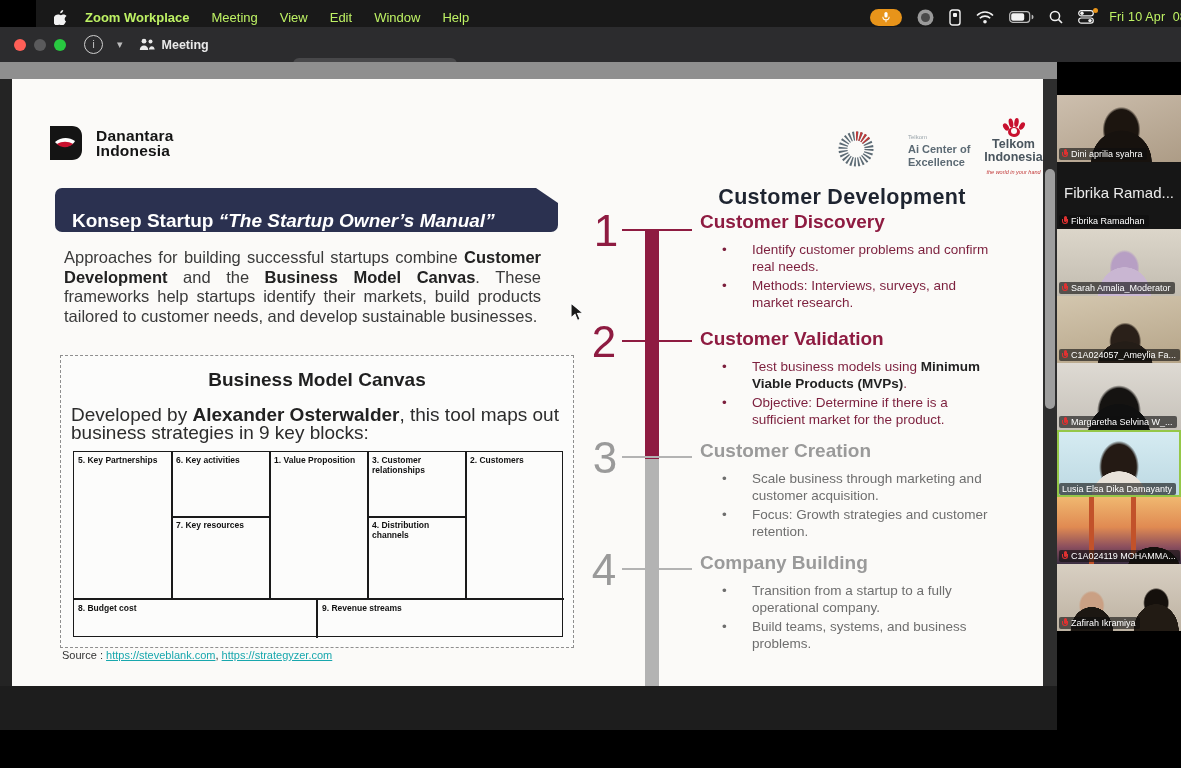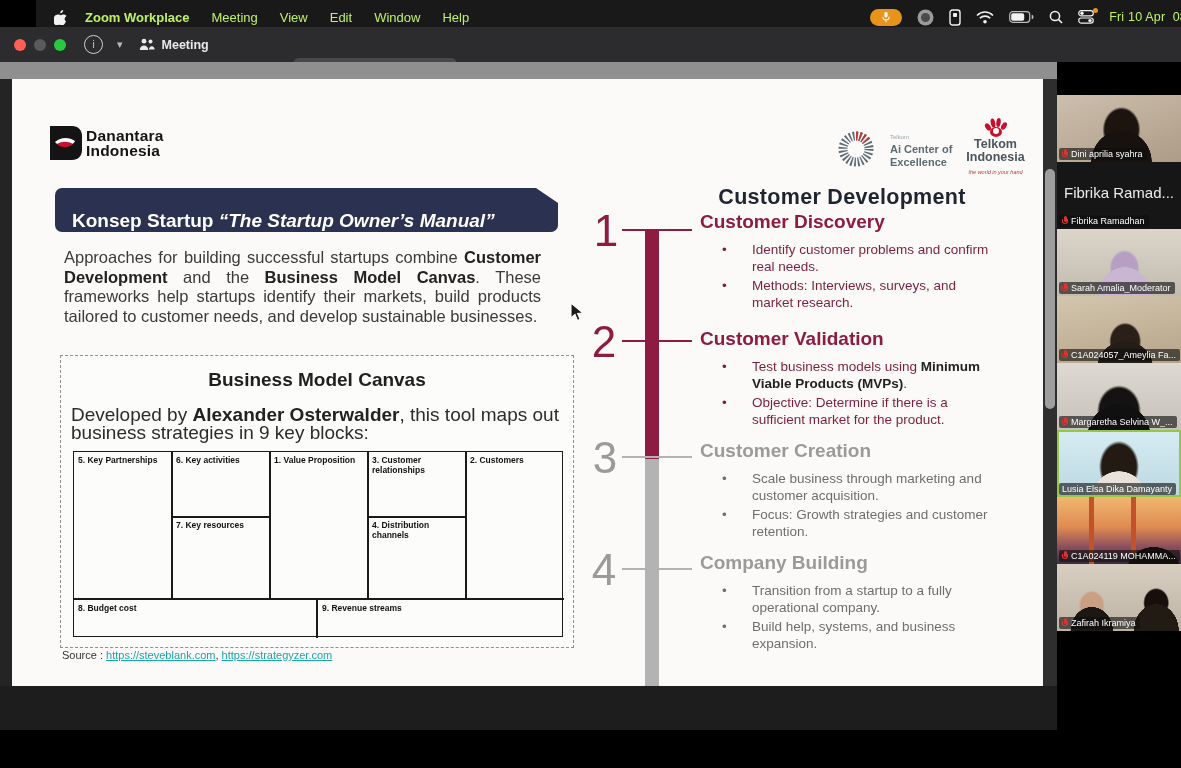--- a/index.html
+++ b/index.html
@@ -37,25 +37,25 @@
   #share-area{position:absolute;left:0;top:62px;width:1057px;height:668px;background:#242424;}
   #share-toolbar{position:absolute;left:0;top:0;width:1057px;height:17px;background:#8f8f8f;}
   #page{position:absolute;left:12px;top:17px;width:1031px;height:607px;background:#fbfaf8;}
   #share-scroll-track{position:absolute;left:1043px;top:17px;width:14px;height:607px;background:#2e2e2e;}
   #share-scroll-thumb{position:absolute;left:2px;top:90px;width:10px;height:240px;background:#9e9e9e;border-radius:5px;}
   #share-bottom{position:absolute;left:0;top:624px;width:1057px;height:44px;background:#1d1d1d;}
   
   #slide-layer{position:absolute;left:0;top:0;width:1181px;height:768px;pointer-events:none;}
   #slide-layer *{pointer-events:auto;}
   
-  #brand{position:absolute;left:48px;top:126px;display:flex;align-items:center;gap:4px;}
+  #brand{position:absolute;left:48px;top:126px;display:flex;align-items:center;gap:14px;}
   .brand-text{font-weight:bold;font-size:15.5px;line-height:15px;color:#141414;letter-spacing:.2px;}
   
   #partners{position:absolute;left:836px;top:118px;display:flex;align-items:center;gap:14px;}
-  .ai-text{font-size:11px;color:#5c6a74;line-height:12.5px;font-weight:bold;}
+  .ai-text{font-size:11px;color:#5c6a74;line-height:12.5px;font-weight:bold;margin-left:18px;}
   .ai-small{font-size:6px;color:#9aa4ab;font-weight:normal;}
   .tk-text{font-size:12.5px;color:#4a555e;line-height:13px;font-weight:bold;text-align:center;}
   .tk-tag{font-size:5.5px;color:#c23a3a;font-style:italic;font-weight:normal;}
   
   #banner{position:absolute;left:55px;top:188px;width:503px;height:44px;background:#2b3150;border-radius:7px;
           clip-path:polygon(0 0,calc(100% - 22px) 0,100% 15px,100% 100%,0 100%);
           display:flex;align-items:flex-end;padding-left:17px;box-sizing:border-box;color:#fff;font-size:19px;font-weight:bold;white-space:pre;}
   #banner .q{font-style:italic;}
   
   #intro{position:absolute;left:64px;top:248px;width:477px;font-size:16.5px;line-height:19.5px;color:#3a3a3a;text-align:justify;}
@@ -320,21 +320,21 @@
           <div class="sec-heading">Customer Creation</div>
           <ul class="sec-bullets">
             <li class="sec-bullet"><span>Scale business through marketing and customer acquisition.</span></li>
             <li class="sec-bullet"><span>Focus: Growth strategies and customer retention.</span></li>
           </ul>
         </div>
         <div class="section sec-4 tone-gray">
           <div class="sec-heading">Company Building</div>
           <ul class="sec-bullets">
             <li class="sec-bullet"><span>Transition from a startup to a fully operational company.</span></li>
-            <li class="sec-bullet"><span>Build help, systems, and business expansion.</span></li>
+            <li class="sec-bullet"><span>Build teams, systems, and business problems.</span></li>
           </ul>
         </div>
       </div>
 
     <div id="cursor">
       <svg width="14" height="21" viewBox="0 0 14 21">
           <path d="M1 1l0 15 4-3.6 2.5 6 2.6-1.1-2.5-5.8 5.4-.5z" fill="#1a1a1a" stroke="#fff" stroke-width="1.1"></path>
         </svg>
     </div>
   <div class="tl-num num-1 tone-maroon">1</div>

